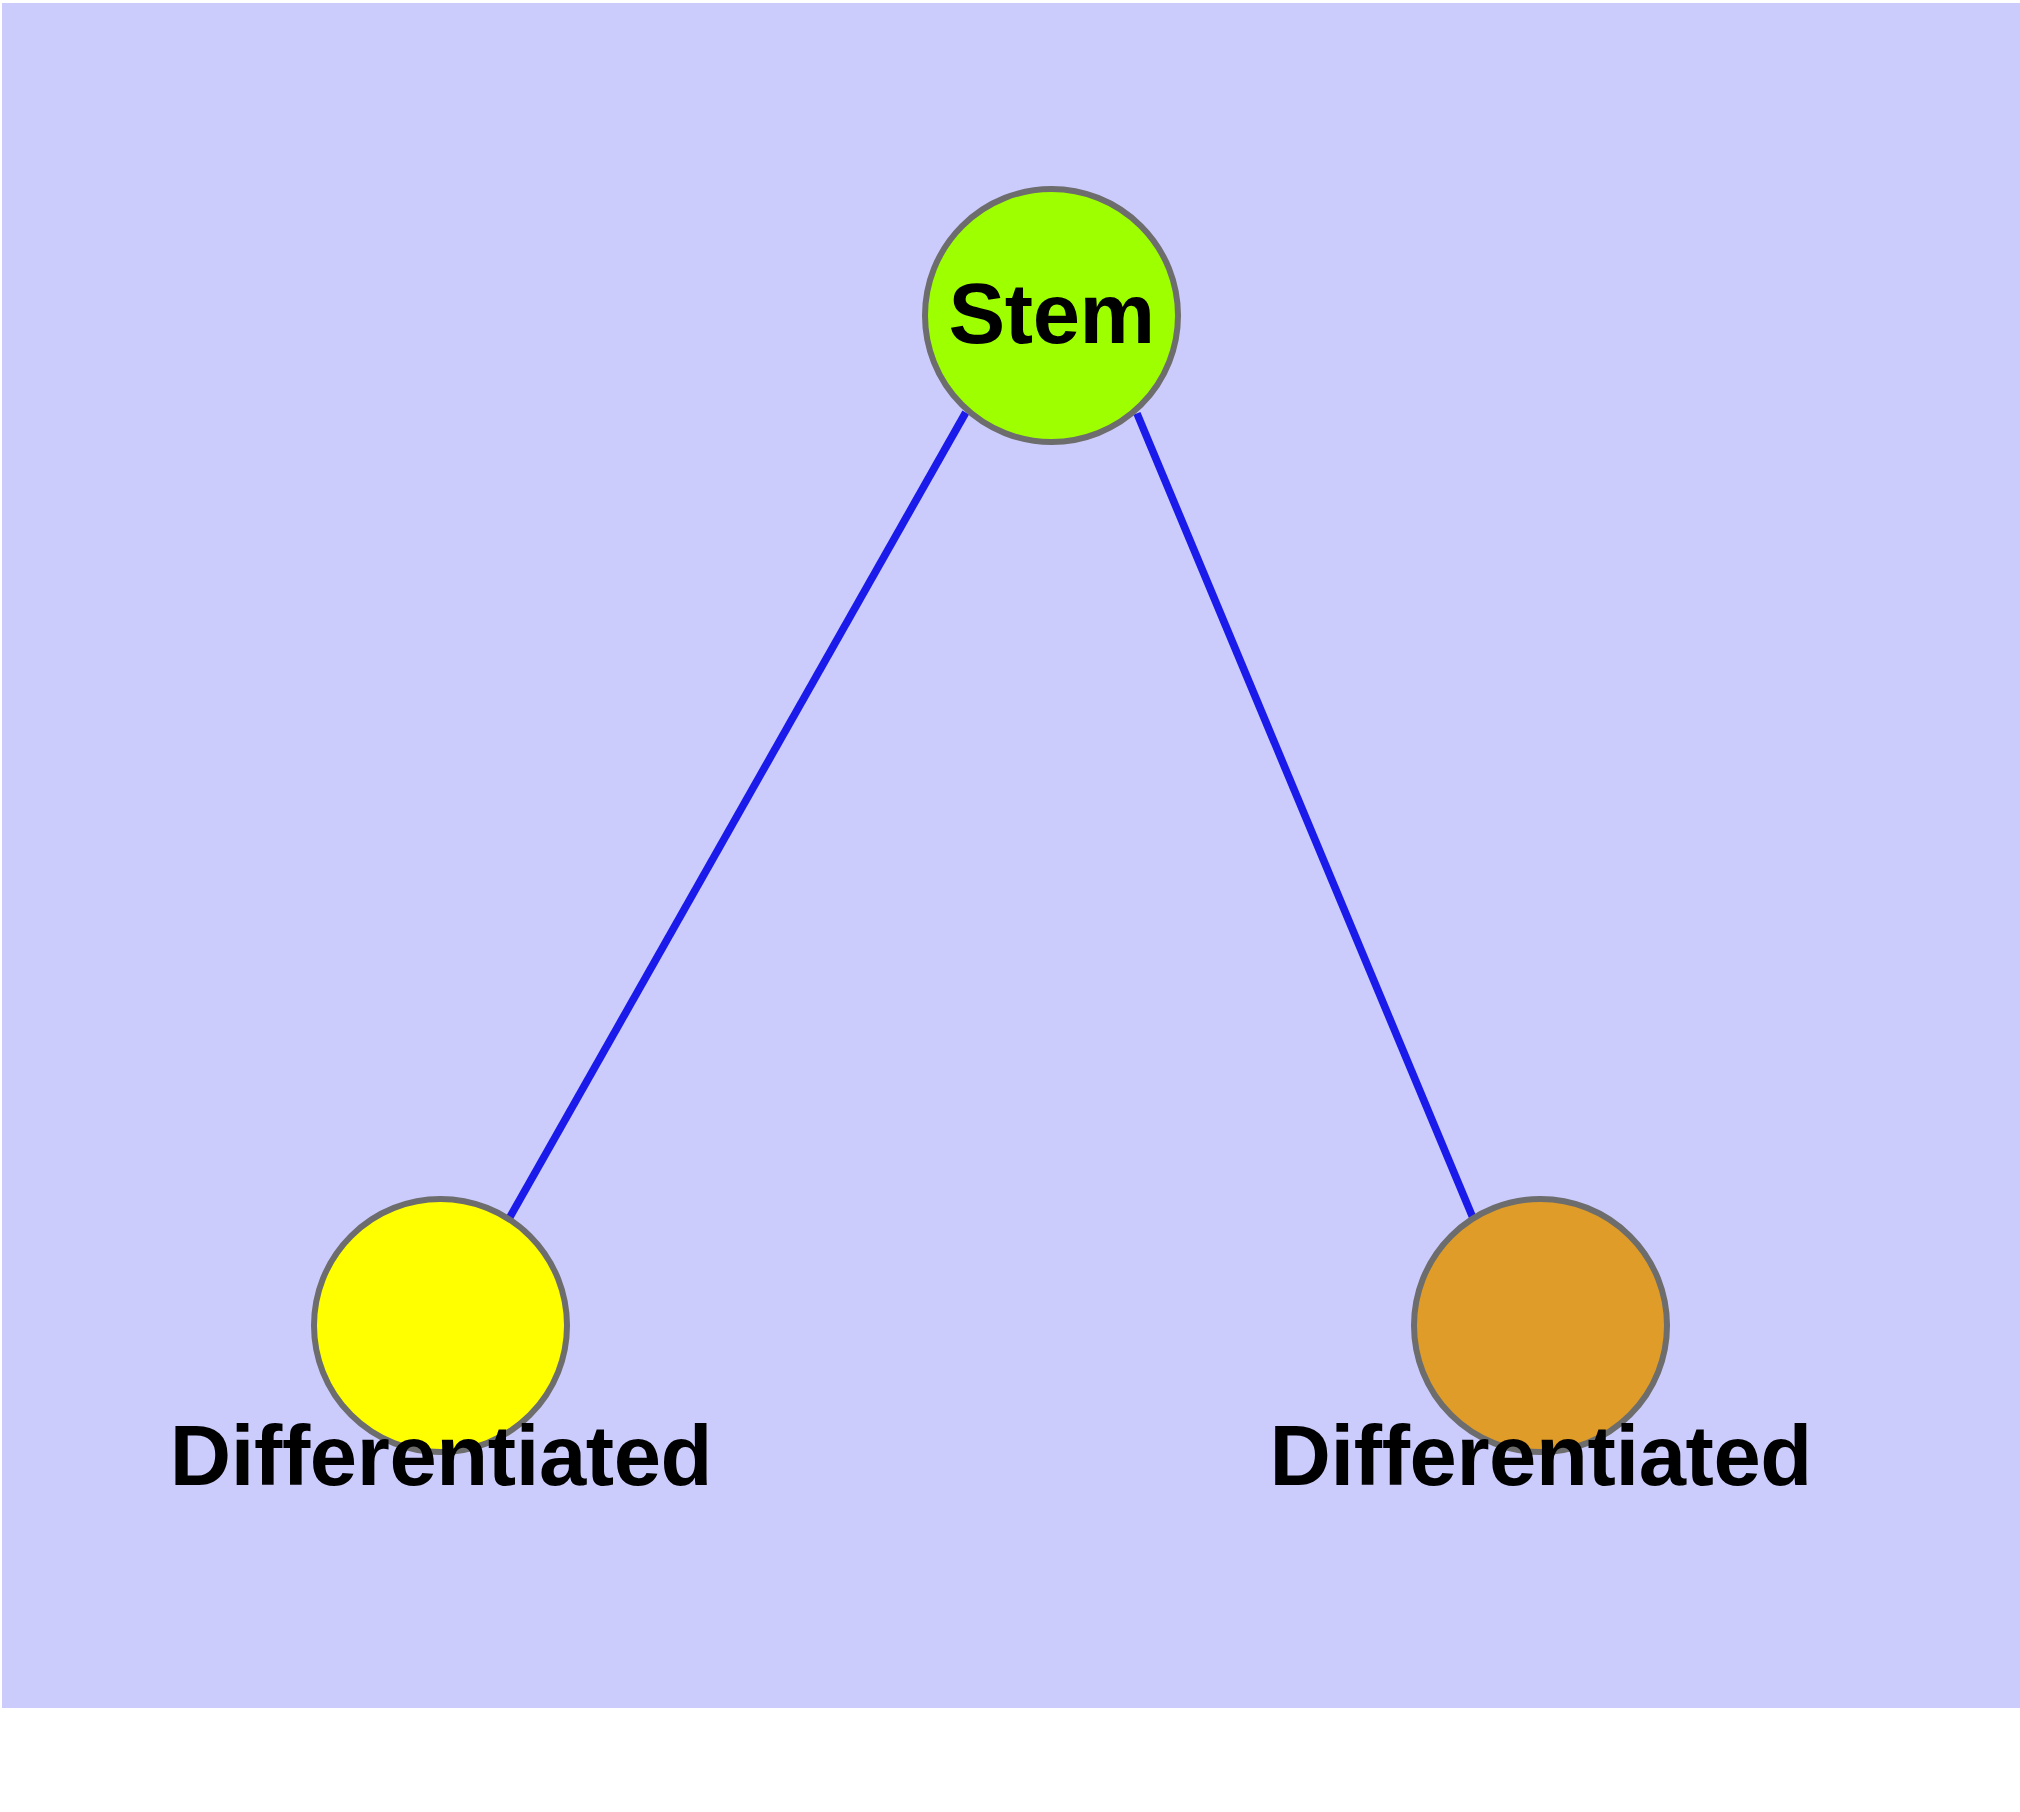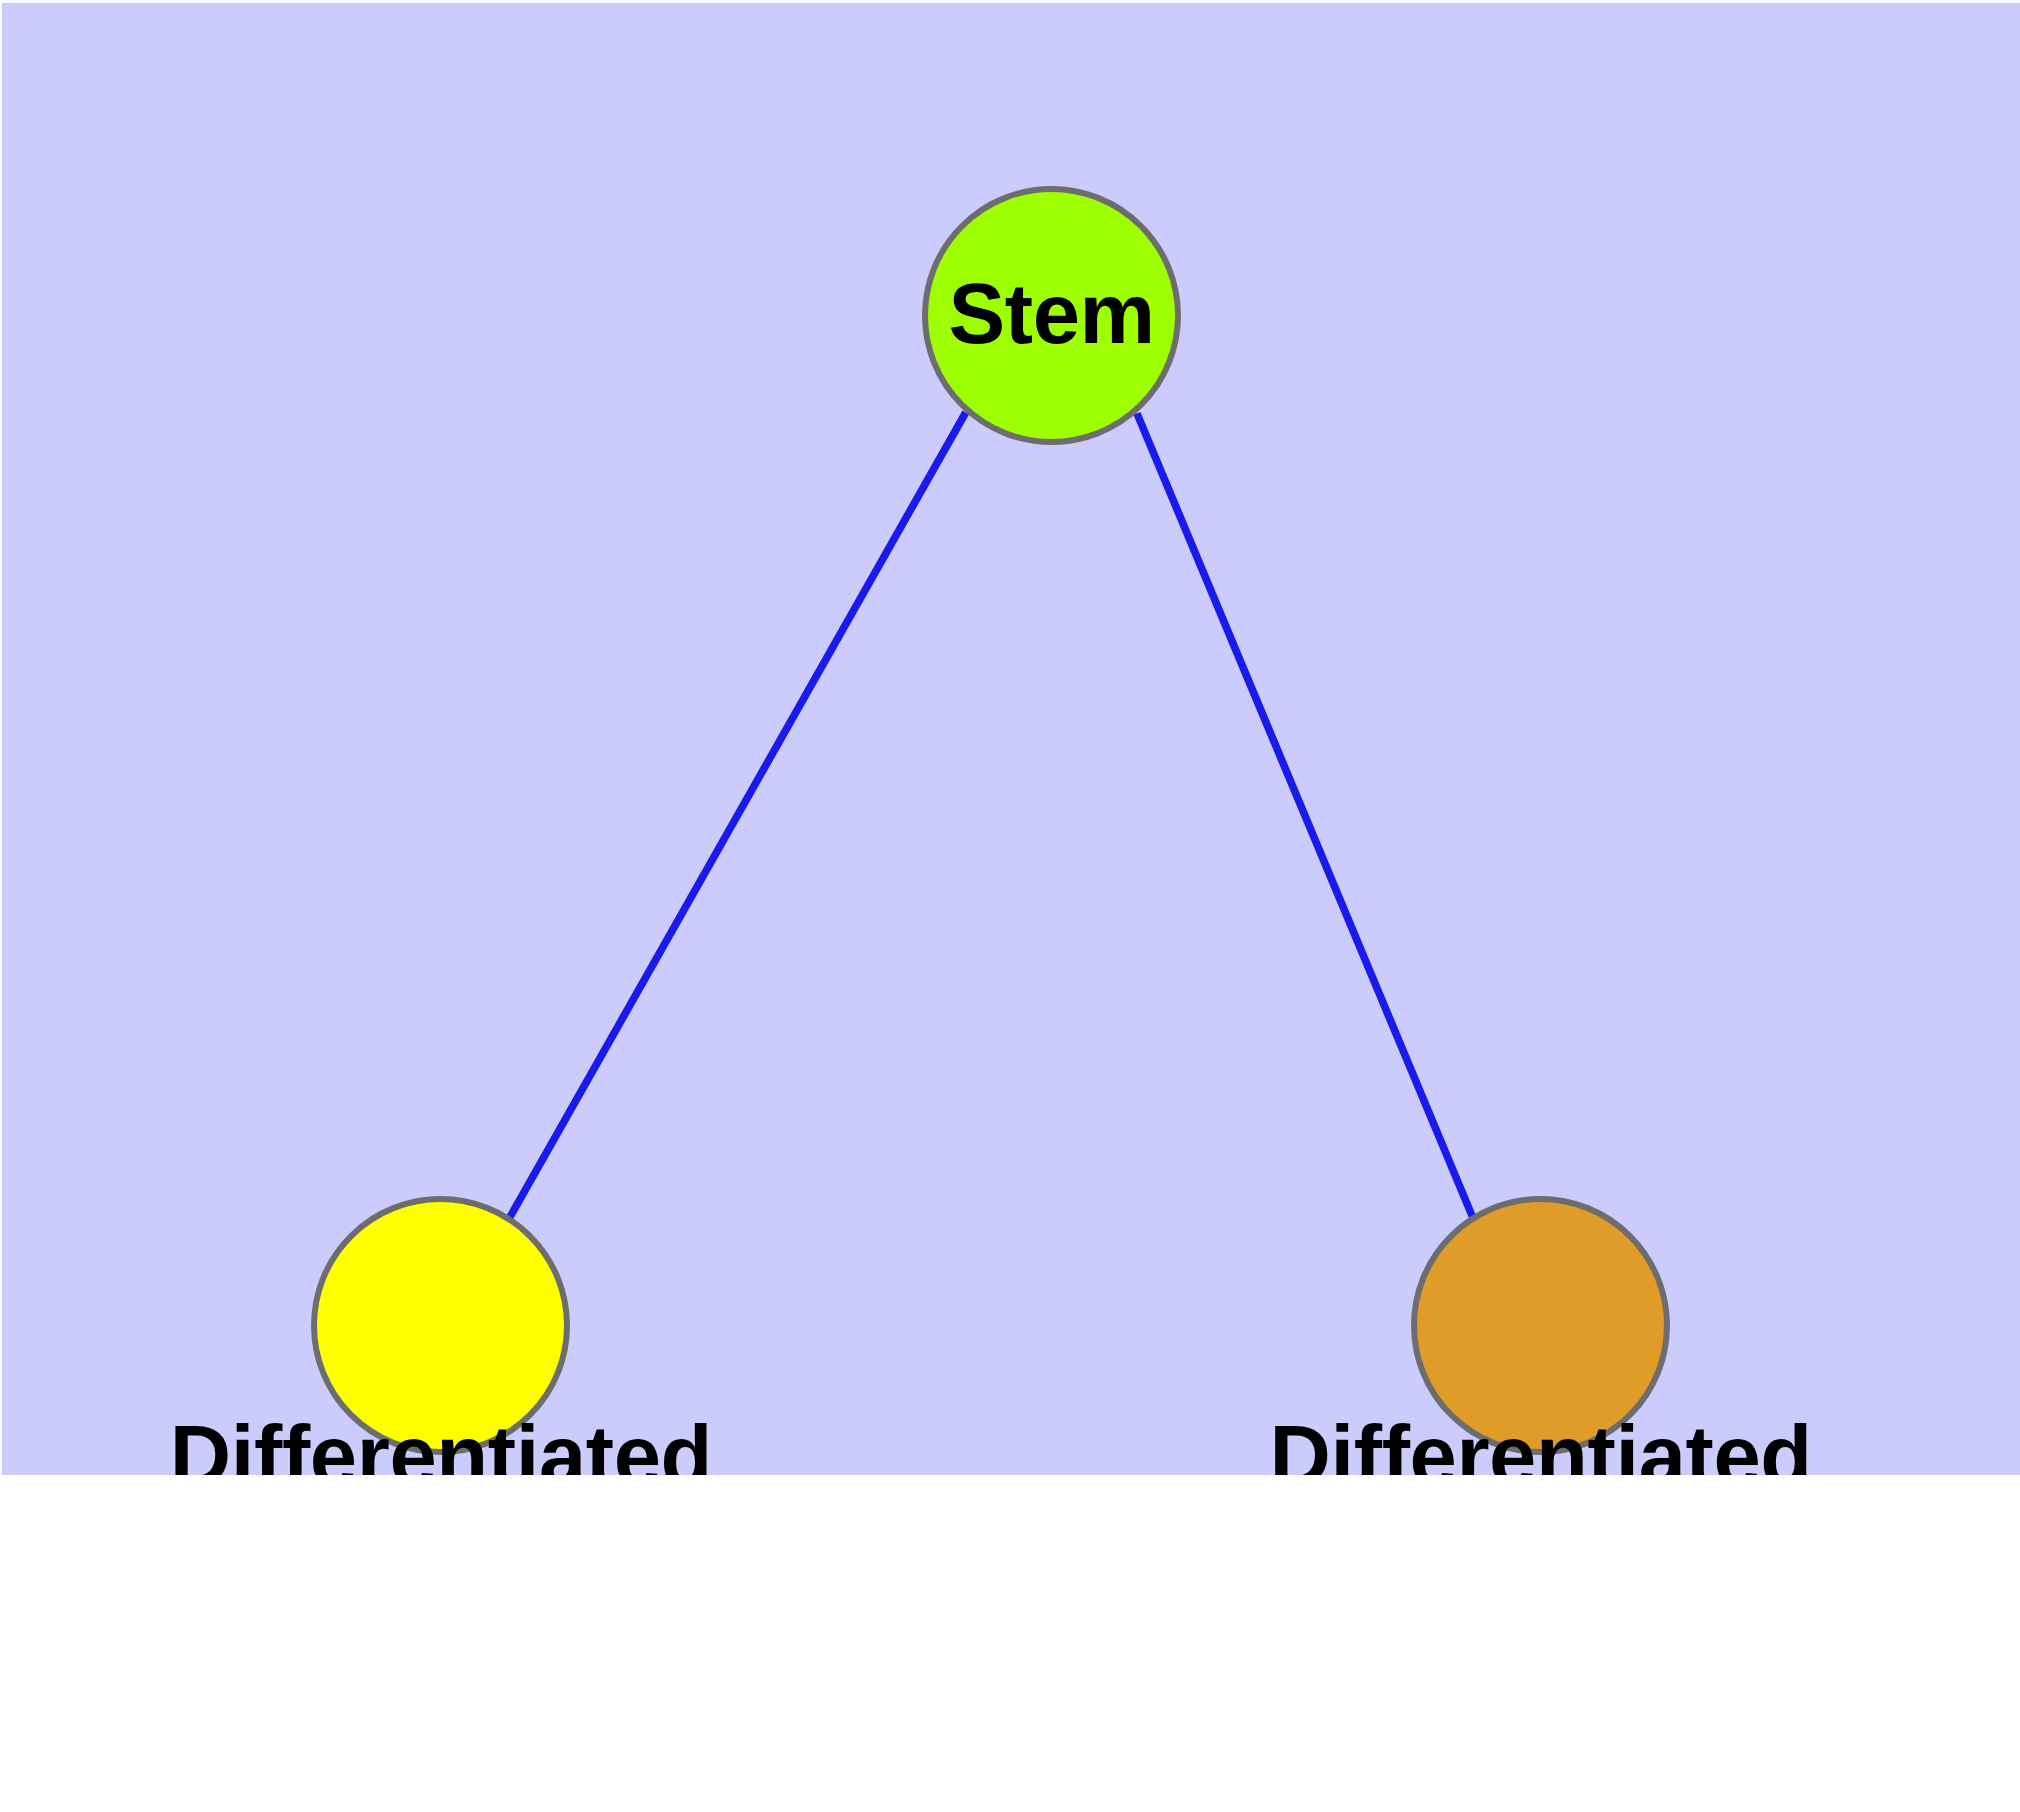--- a/index.html
+++ b/index.html
@@ -12,21 +12,21 @@
     width: 2021px;
     height: 1812px;
     overflow: hidden;
     font-family: "Liberation Sans", sans-serif;
   }
   #graph-canvas {
     position: absolute;
     left: 1.7px;
     top: 3.4px;
     width: 2019px;
-    height: 1472px;
+    height: 1705px;
     background: #ccccfc;
     overflow: hidden;
   }
   #edge-layer {
     position: absolute;
     left: 0;
     top: 0;
     width: 2019px;
     height: 1809px;
   }

